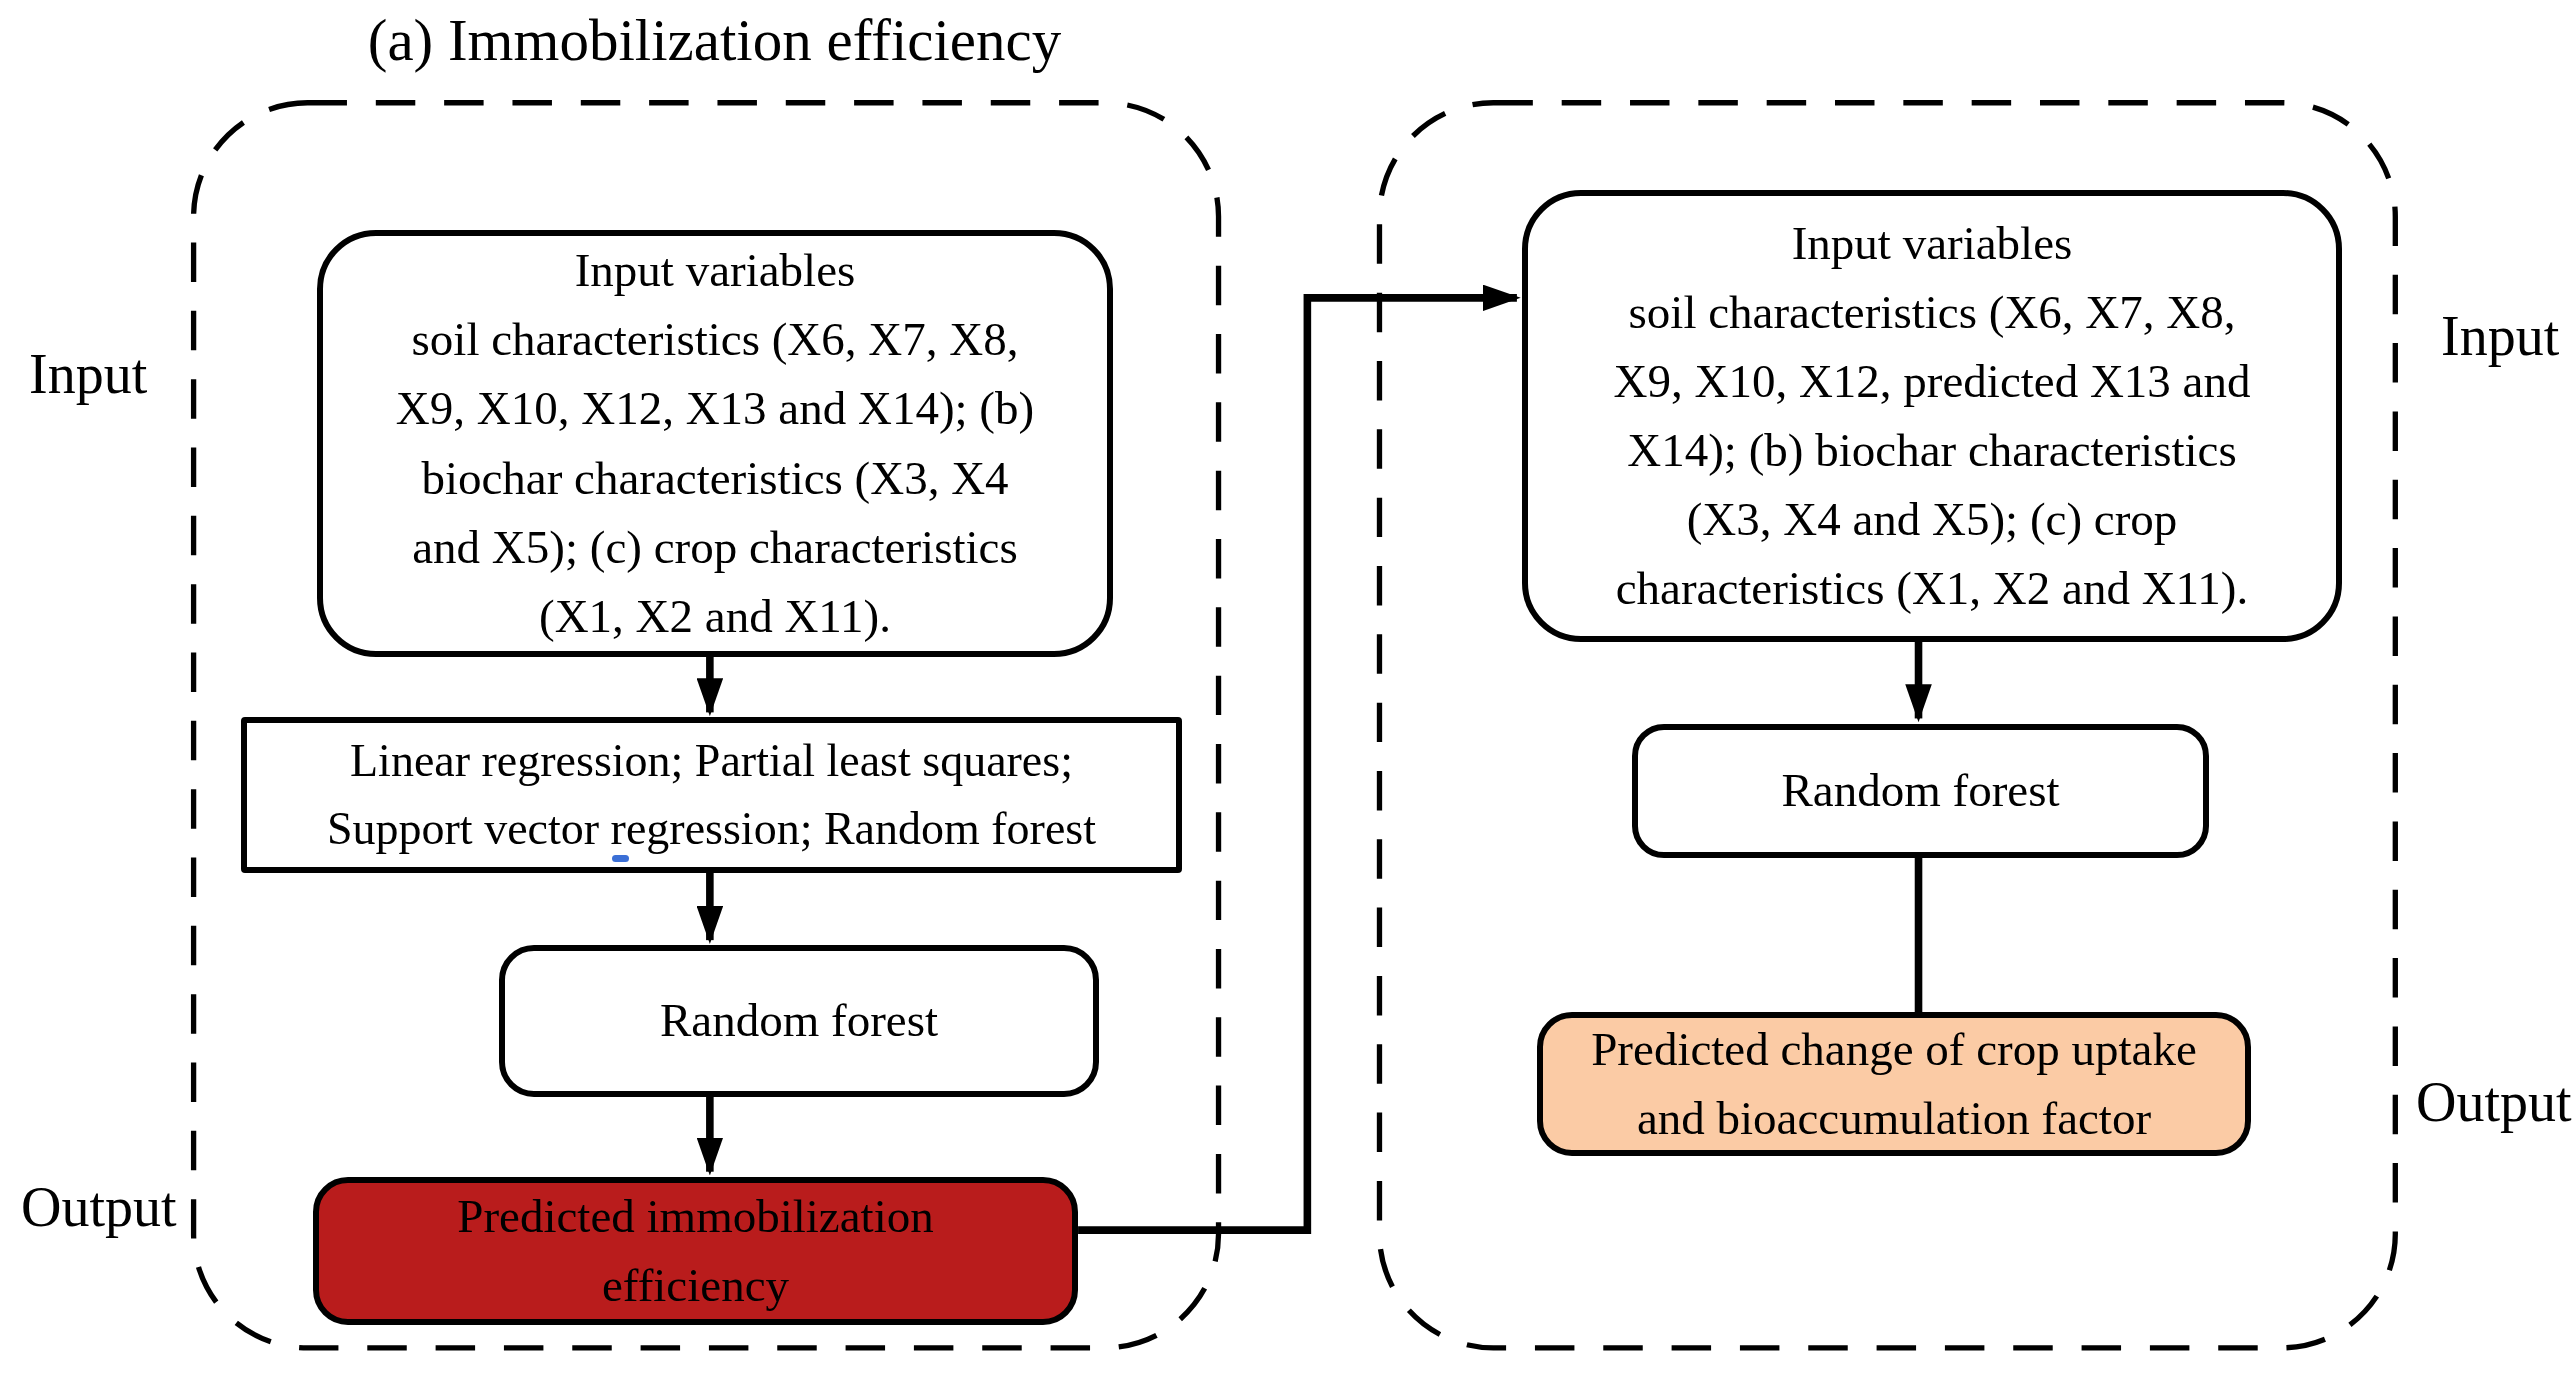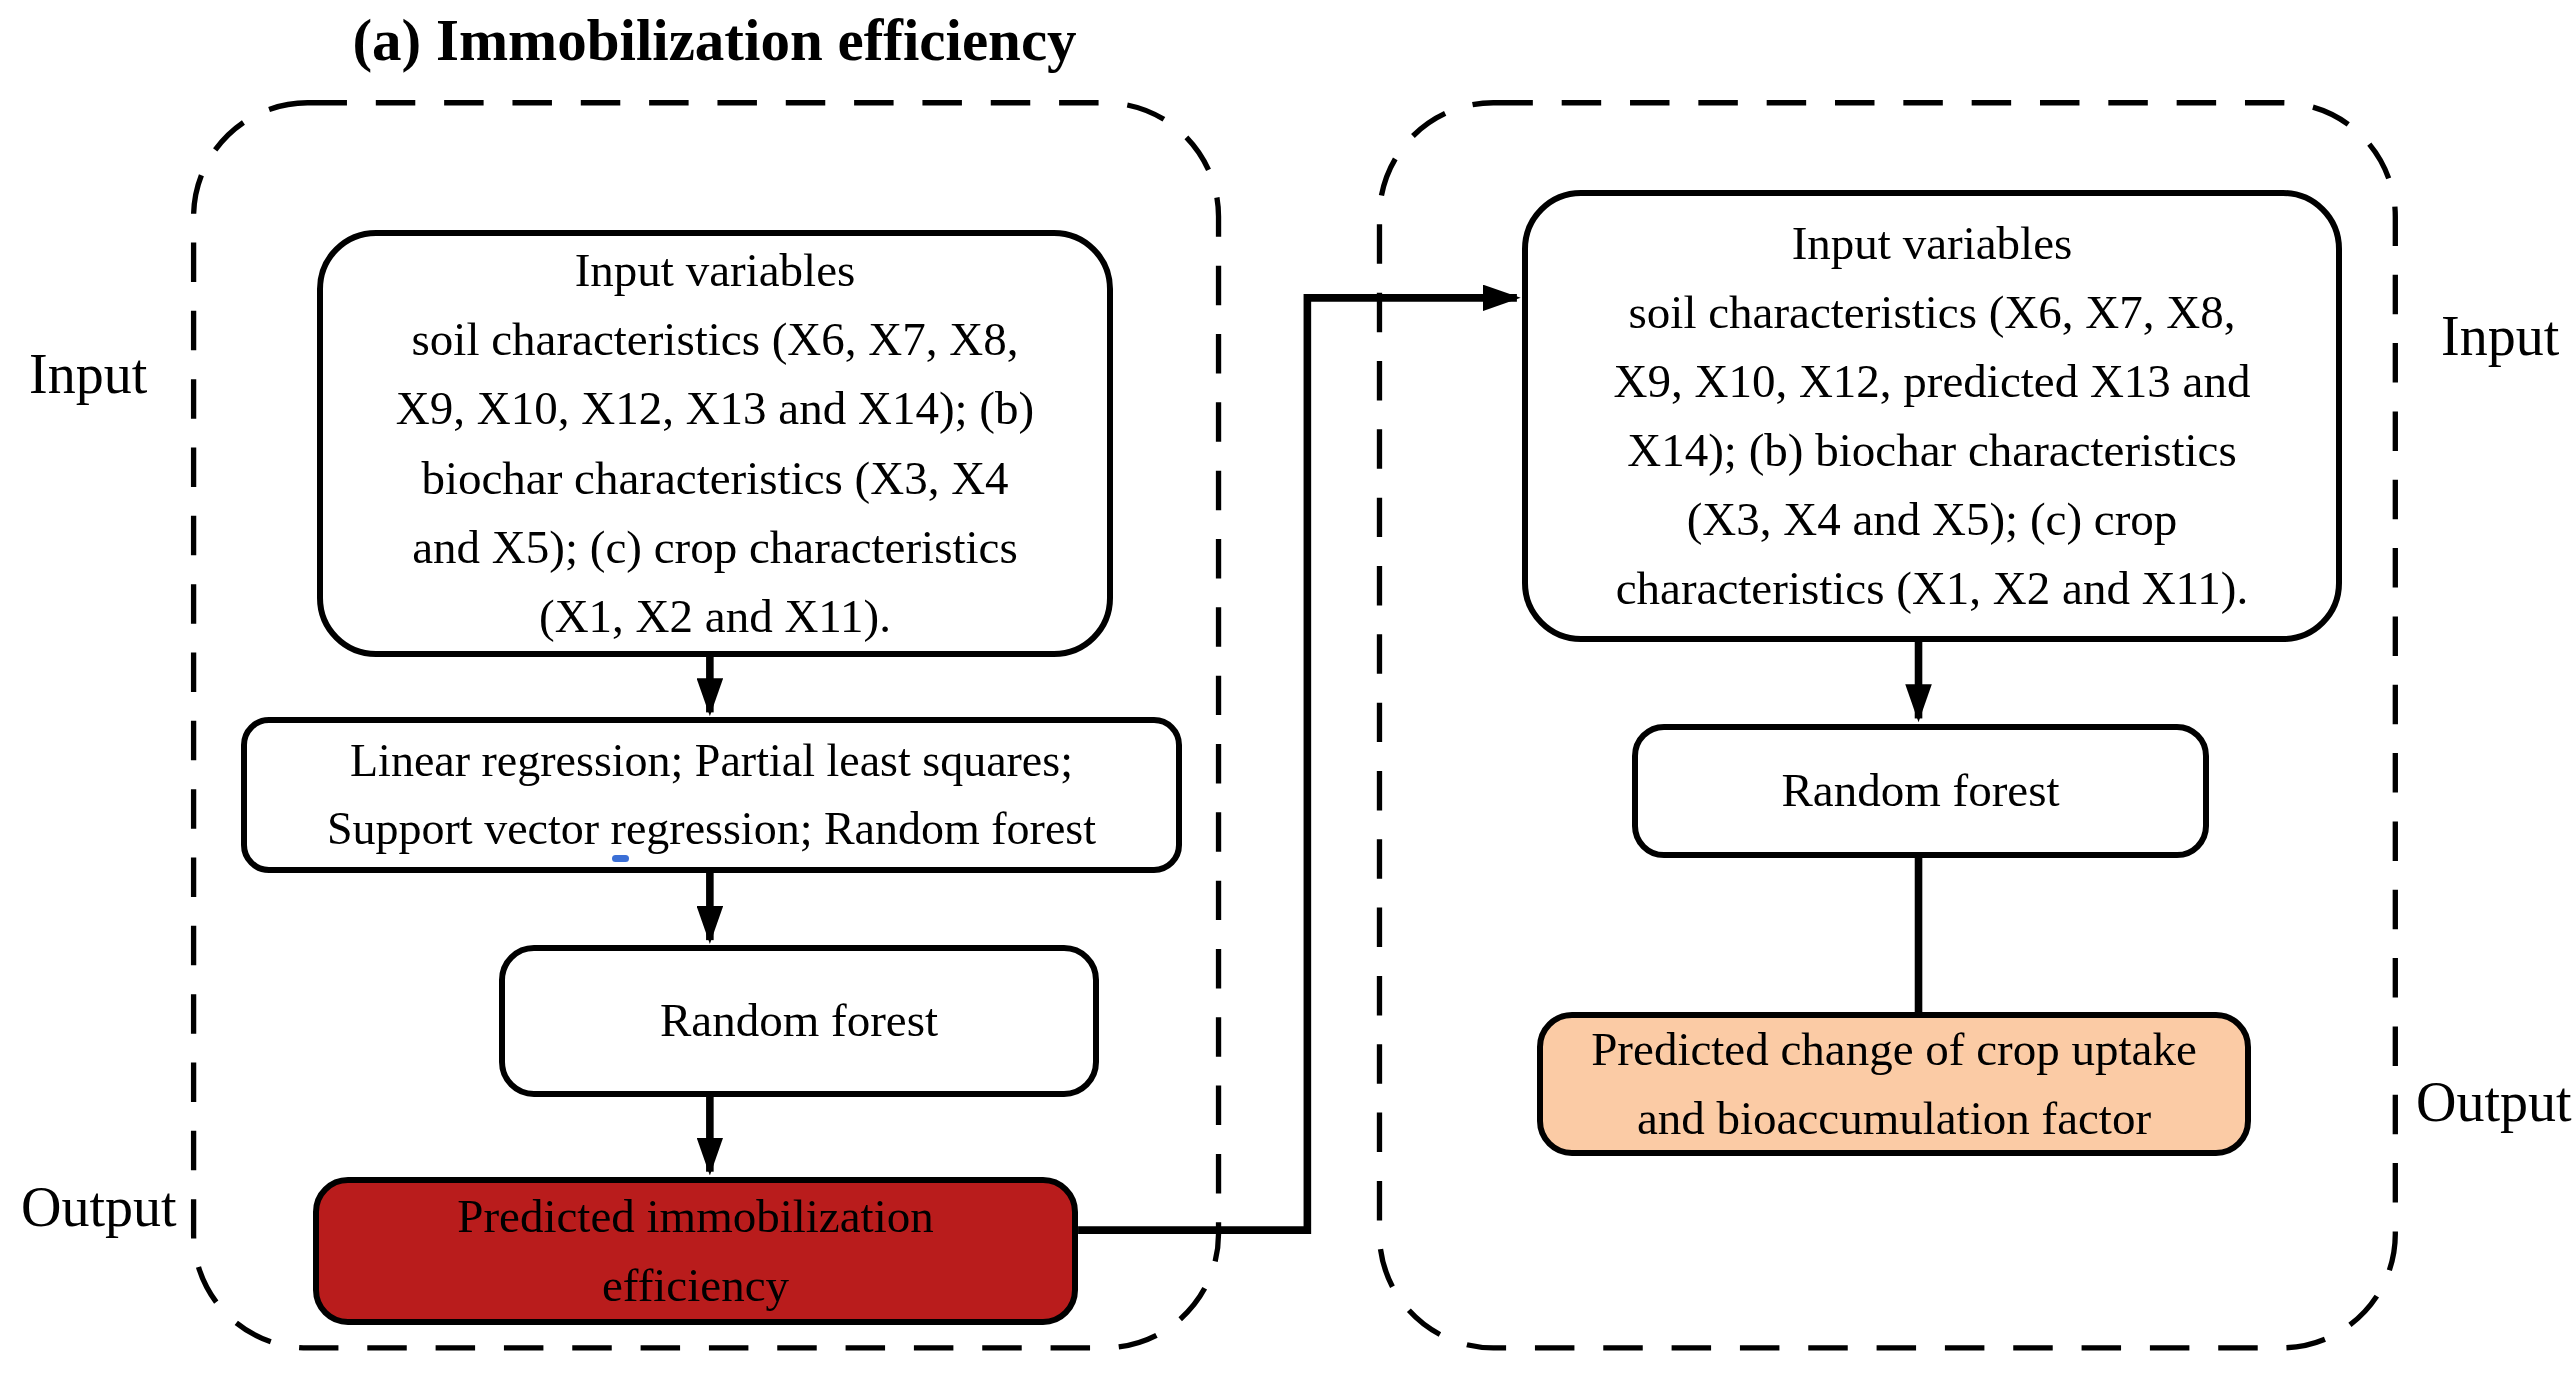--- a/index.html
+++ b/index.html
@@ -9,21 +9,21 @@
     height:1383px;
     background:#ffffff;
     font-family:"Liberation Serif","DejaVu Serif",serif;
     color:#000;
     overflow:hidden;
   }
   .lines{position:absolute;left:0;top:0;width:2576px;height:1383px;}
   .title{
     position:absolute;
     top:6px;
-    font-weight:bold;
+    font-weight:normal;
     font-size:59px;
     text-align:center;
     white-space:nowrap;
   }
   #title-a{left:202px;width:1025px;}
   #title-b{left:1458px;width:1016px;}
   .side-label{
     position:absolute;
     font-size:56px;
     white-space:nowrap;
@@ -40,21 +40,21 @@
     display:flex;
     align-items:center;
     justify-content:center;
     text-align:center;
     white-space:pre-line;
     font-size:47px;
     line-height:1.47;
     padding:0 10.6px;
   }
   #box-a-input {left:317px; top:230px; width:796px; height:427px; border-radius:59px;}
-  #box-a-models{left:241px; top:717px; width:941px; height:156px; border-radius:28px; font-size:46px;}
+  #box-a-models{left:241px; top:717px; width:941px; height:156px; border-radius:4px; font-size:46px;}
   #box-a-rf    {left:499px; top:945px;width:600px;  height:152px; border-radius:35px;}
   #box-a-output{left:313px; top:1177px;width:765px; height:148px; border-radius:35px;}
   #box-b-input {left:1522px;top:190px; width:820px; height:452px; border-radius:59px;}
   #box-b-rf    {left:1632px;top:724px; width:577px;  height:134px; border-radius:32px;}
   #box-b-output{left:1537px;top:1012px;width:714px; height:144px; border-radius:35px;}
   .artifact{
     position:absolute;
     left:612px;top:855px;
     width:16.7px;height:6.8px;
     border-radius:3.8px;

